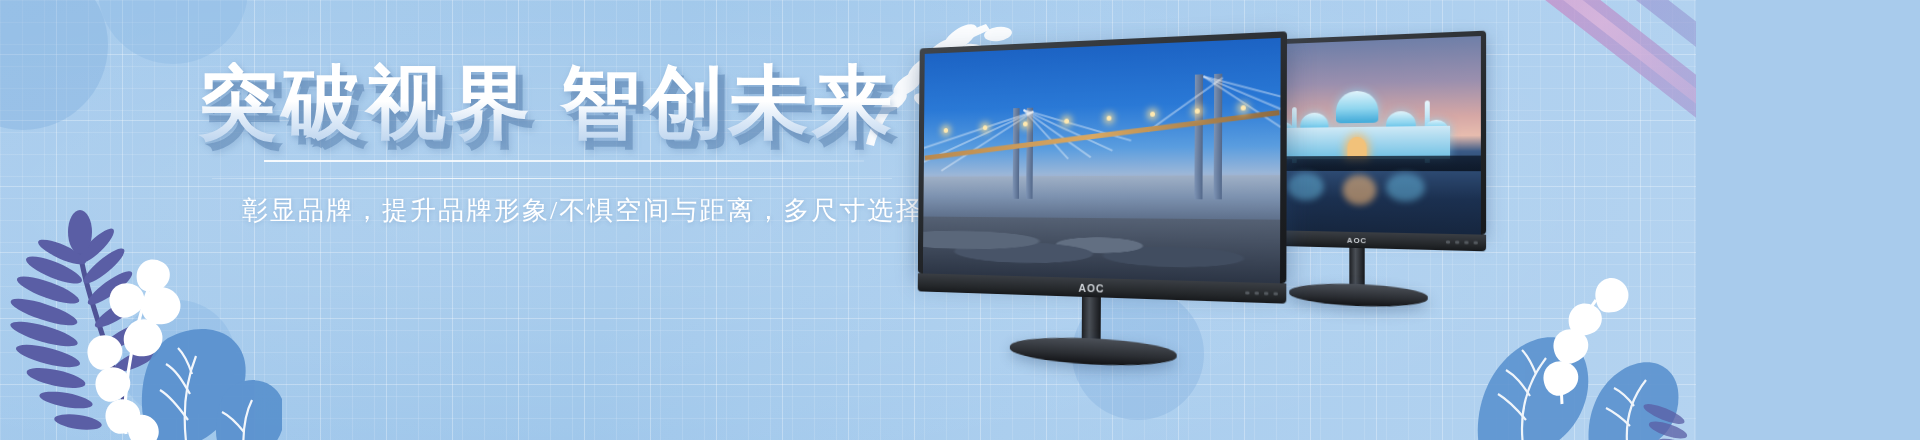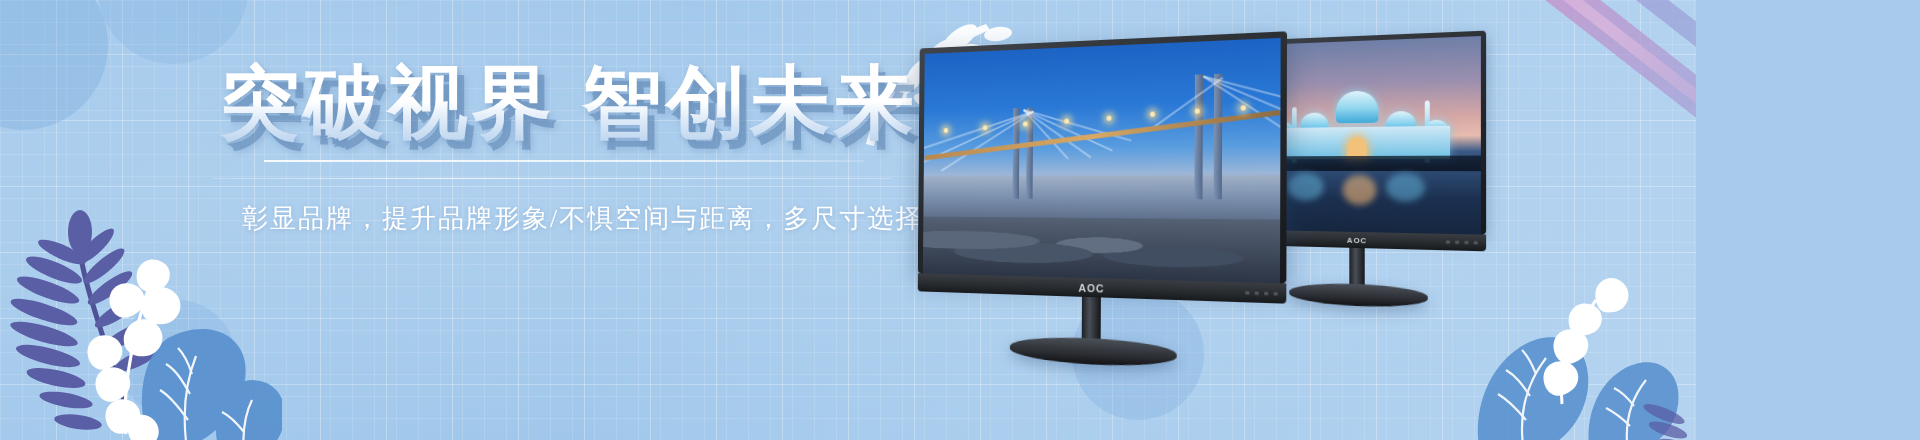--- a/index.html
+++ b/index.html
@@ -4,21 +4,20 @@
 <style>
   html,body{margin:0;padding:0;}
   body{
     width:1920px;height:440px;overflow:hidden;
     font-family:"Liberation Sans","DejaVu Sans",sans-serif;
     background:#a8cbec;
   }
   .banner{
     position:relative;width:1696px;height:440px;overflow:hidden;
     background:linear-gradient(105deg,#a3c9ec 0%,#9cc5ea 38%,#a9cdee 62%,#b4d3f0 100%);
-    text-align:right;
   }
   
   .grid{
     position:absolute;inset:0;
     background-image:
       linear-gradient(to right,rgba(255,255,255,.30) 1px,transparent 1px),
       linear-gradient(to bottom,rgba(255,255,255,.30) 1px,transparent 1px);
     background-size:66px 66px;
     background-position:-10px -12px;
   }
@@ -69,21 +68,21 @@
     margin:10px 0 0 86px;
     font-size:40px;letter-spacing:5px;color:#ffffff;white-space:nowrap;
     text-shadow:0 2px 5px rgba(80,120,170,.35);
     font-family:"Liberation Serif","DejaVu Serif",serif;
   }
   .sub-divider2{
     margin:16px 0 0 14px;width:680px;height:1px;
     background:linear-gradient(90deg,rgba(255,255,255,.2),rgba(255,255,255,.8) 35%,rgba(255,255,255,.25));
   }
   .tagline{
-    margin:22px 0 0 44px;
+    margin:14px 0 0 44px;
     font-size:26px;letter-spacing:2px;color:#ffffff;white-space:nowrap;
     text-shadow:0 1px 4px rgba(80,120,170,.30);
     font-family:"Liberation Serif","DejaVu Serif",serif;
   }
   
   .monitors{position:absolute;left:880px;top:0;width:1040px;height:440px;}
   .mon{position:absolute;}
   
   .mon-back{left:348px;top:36px;width:258px;height:262px;transform:perspective(900px) rotateY(-16deg);}
   .mon-back .bezel{

